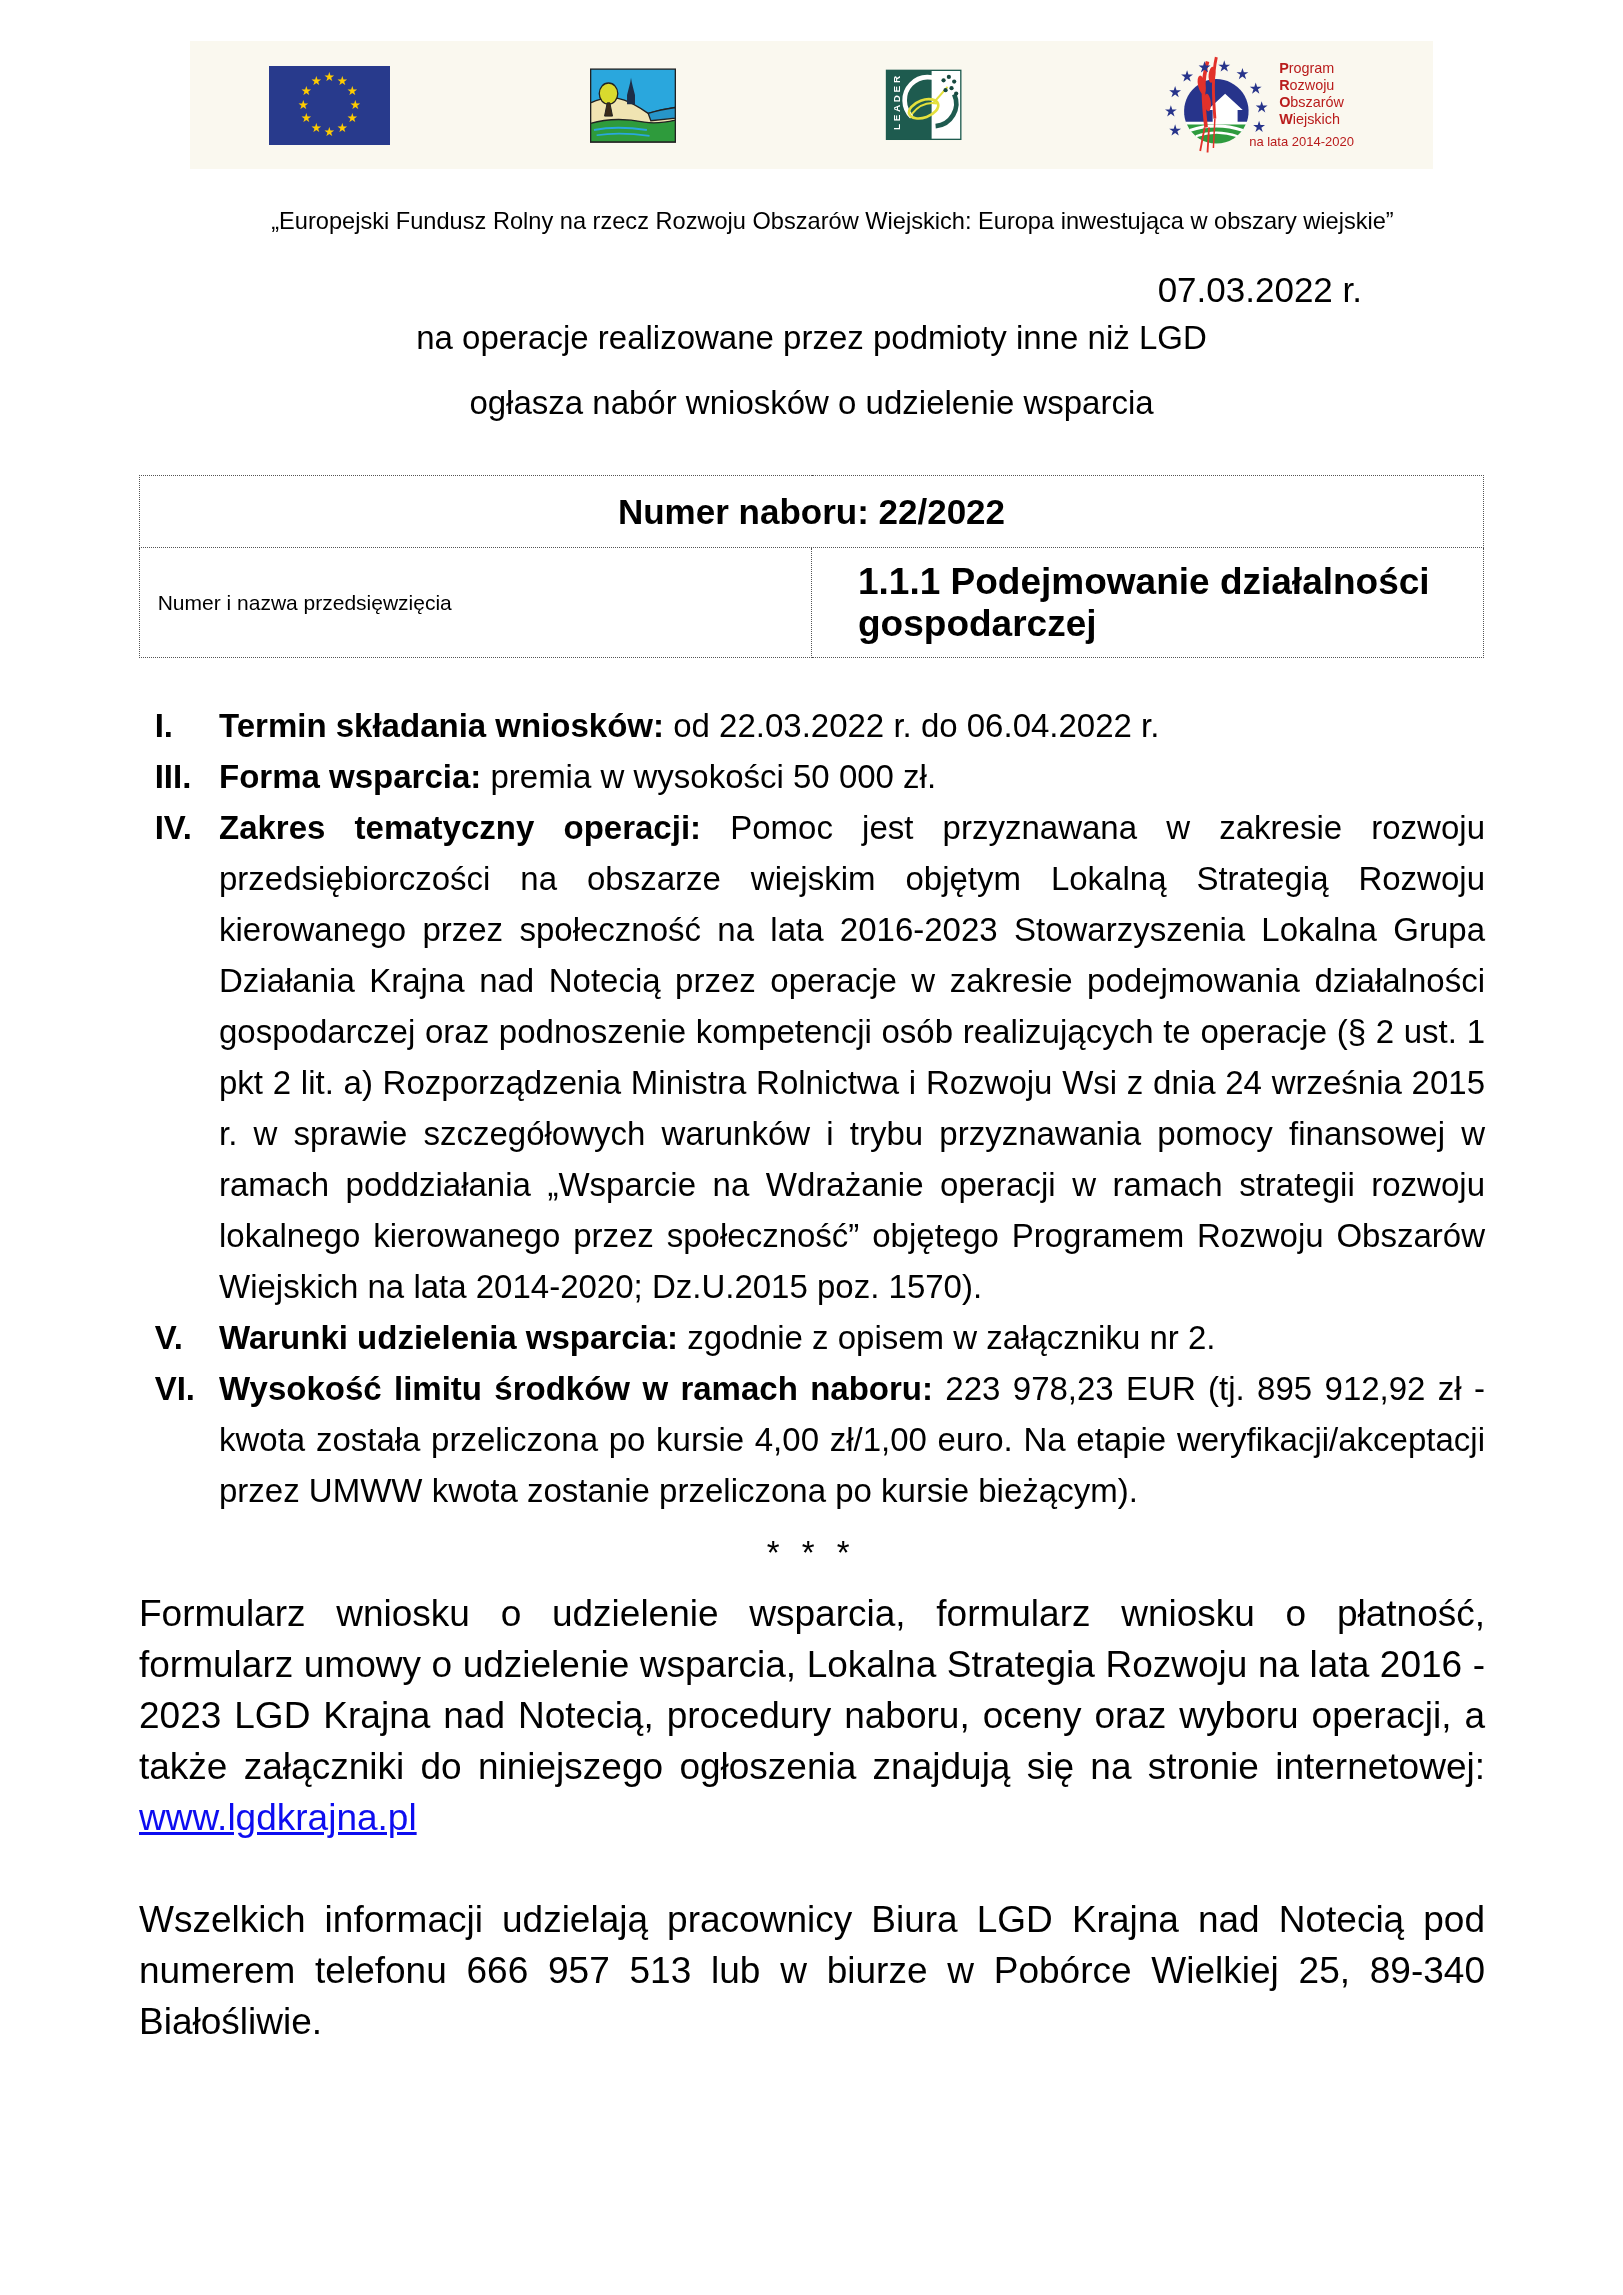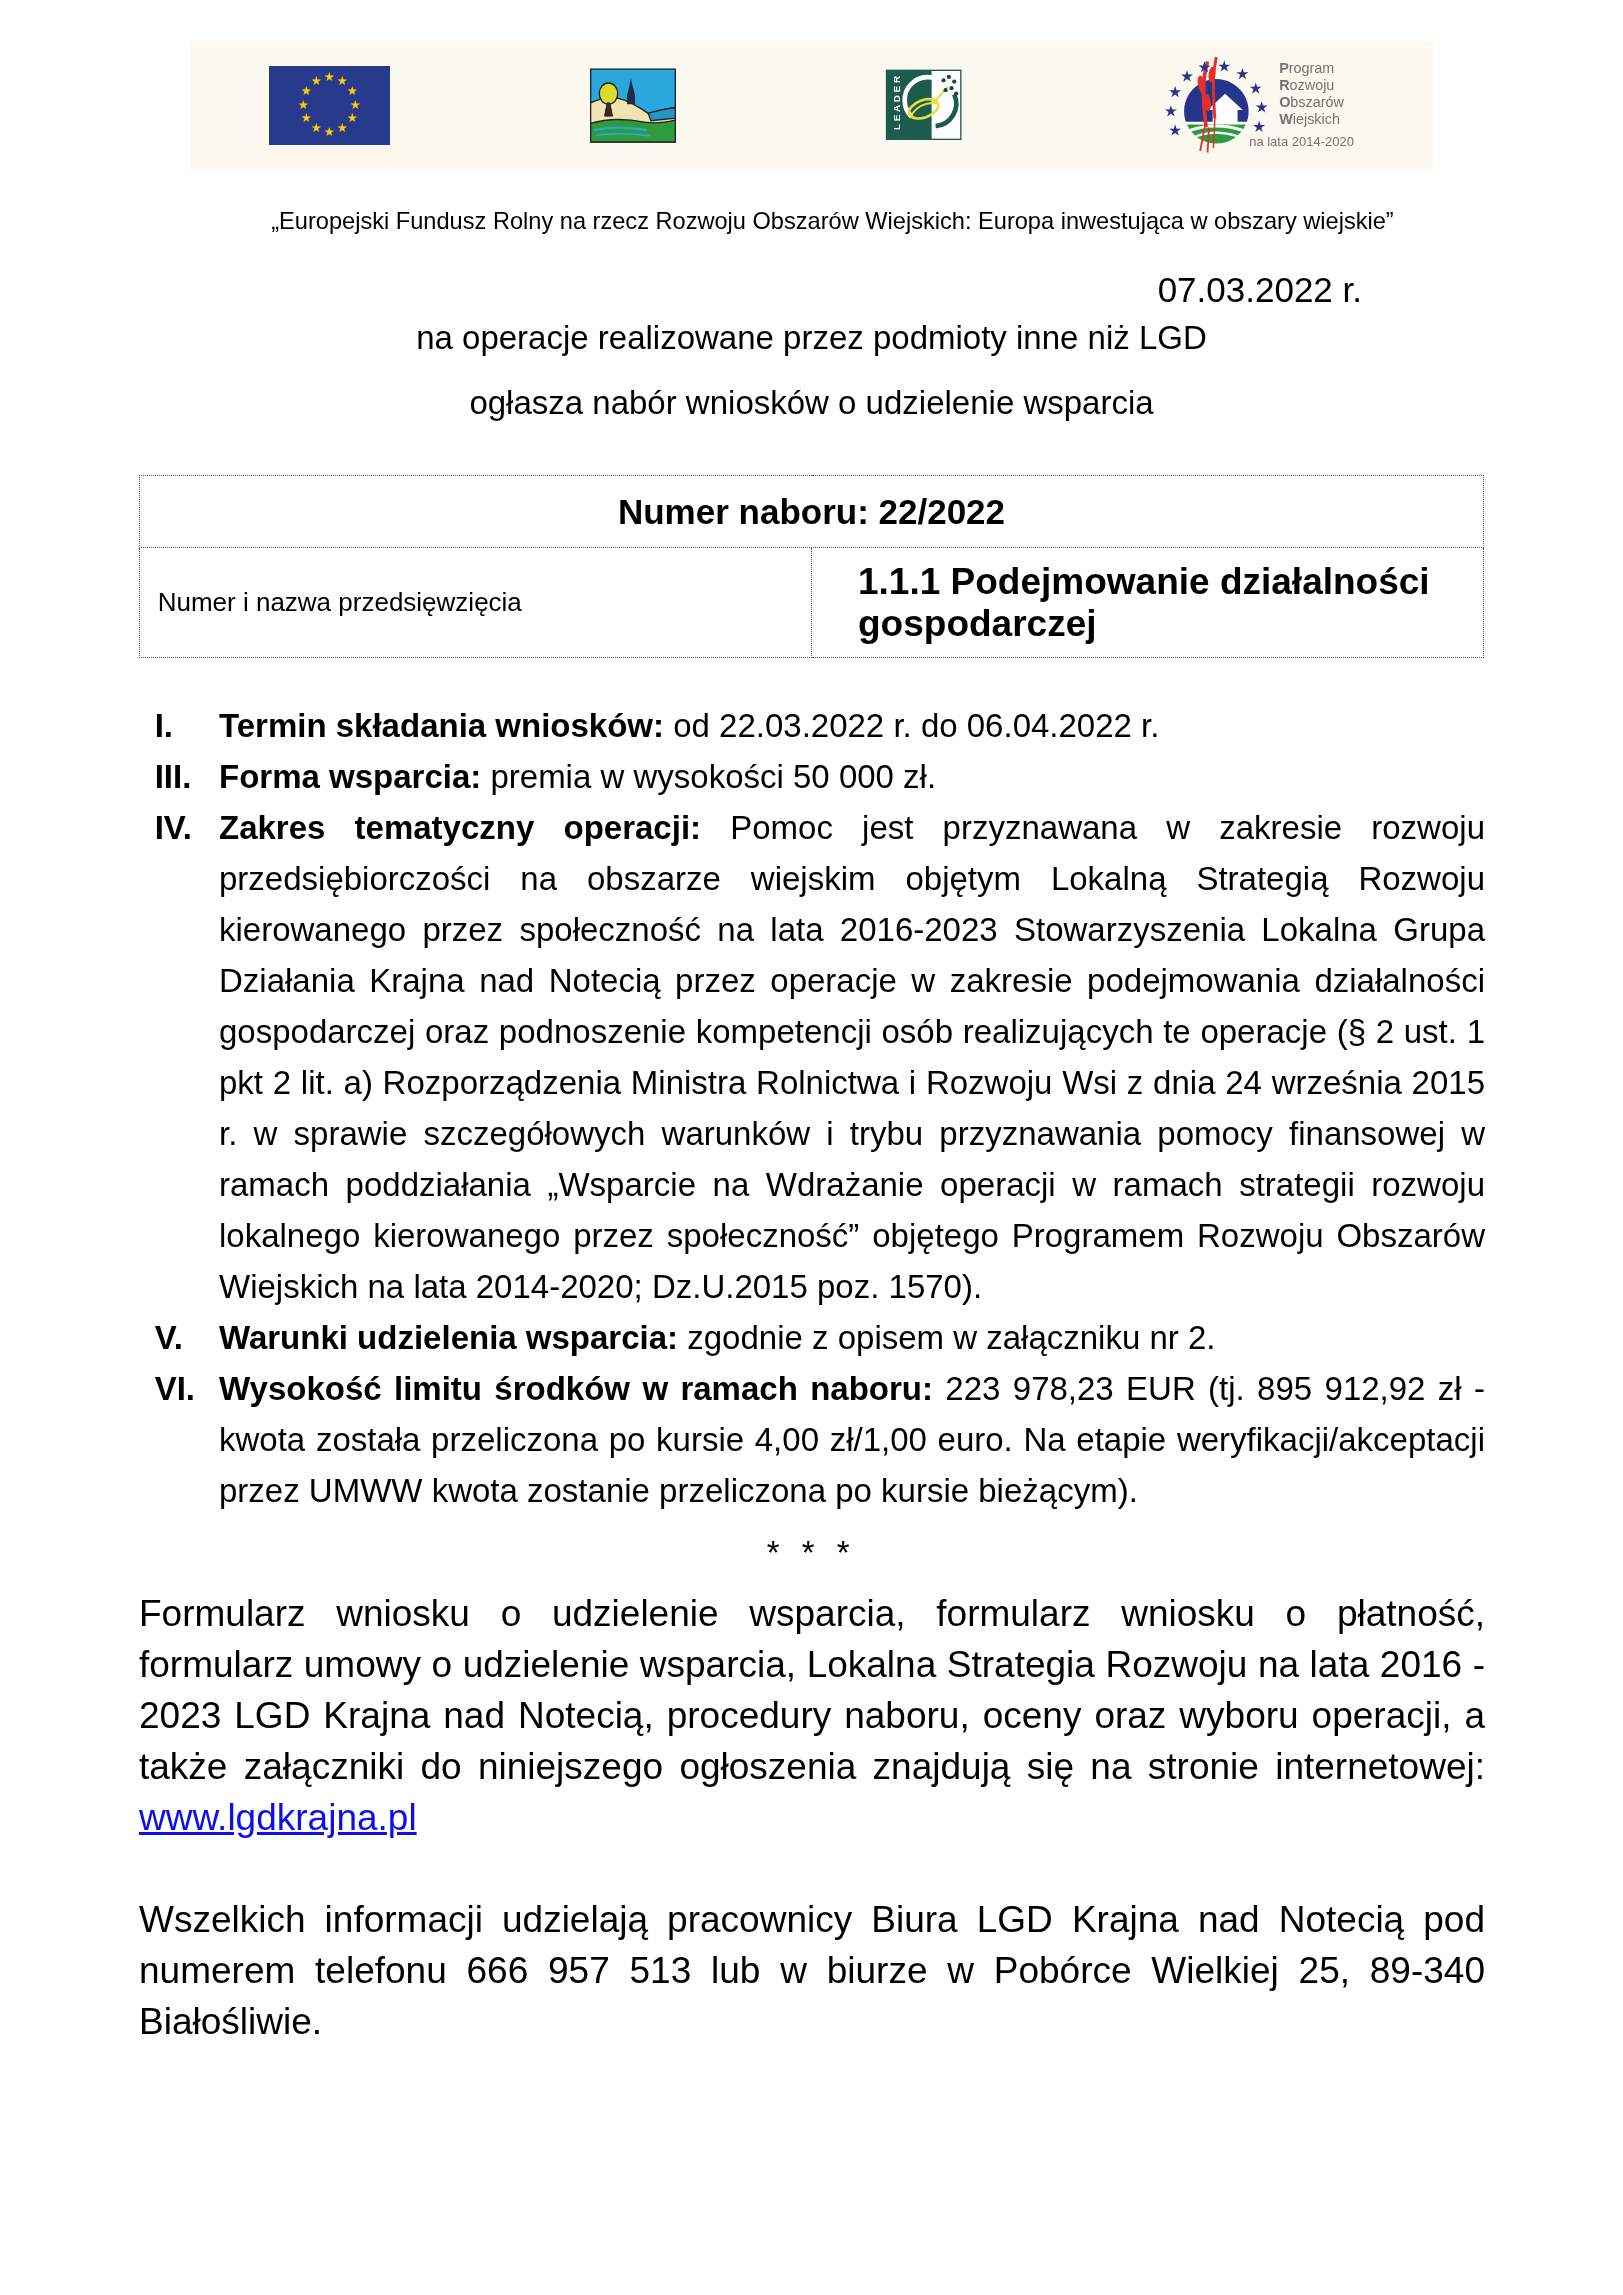--- a/index.html
+++ b/index.html
@@ -45,21 +45,21 @@
   .es10 { left: 28px;  top: 33px; }
   .es11 { left: 31px;  top: 19px; }
   .es12 { left: 41px;  top: 9.2px; }
 
   .logo-lgd { width: 86px; height: 75px; flex: 0 0 auto; }
   .logo-leader { width: 88px; height: 73px; flex: 0 0 auto; }
   .leader-word { font-family: "Liberation Sans", sans-serif; font-weight: bold; }
 
   .prow { display: flex; align-items: center; flex: 0 0 auto; }
   .prow-svg { width: 110px; height: 103px; }
-  .prow-text { margin-left: 3.9px; color: #737373; font-size: 14.4px; line-height: 17px; font-family: "Liberation Sans", sans-serif; position: relative; }
+  .prow-text { margin-left: 3.9px; color: #b91c1c; font-size: 14.4px; line-height: 17px; font-family: "Liberation Sans", sans-serif; position: relative; }
   .prow-line { display: block; }
   .prow-line::first-letter { font-weight: bold; }
   .prow-years { display: block; font-size: 13px; margin-top: 5.2px; margin-left: -30px; white-space: nowrap; }
 
   
   .caption { margin-top: 38px; text-align: center; font-size: 23.6px; line-height: 29px; margin-left: 42px; }
   .doc-date { margin: 34px 261px 0 0; text-align: right; font-size: 35px; line-height: 39px; }
   .title { margin: 17px 65px 0 65px; text-align: center; font-size: 41px; line-height: 51px; font-weight: bold; }
   .subtitle { margin-top: 7.2px; text-align: center; font-size: 33px; line-height: 58px; }
   .subtitle.second { margin-top: 0; }
@@ -74,21 +74,21 @@
   .nabor-table td { border: 1.3px dotted #555; }
   .t-head {
     height: 69px;
     text-align: center;
     font-weight: bold;
     font-size: 35px;
   }
   .t-label {
     width: 327px;
     height: 107px;
-    font-size: 26px;
+    font-size: 21px;
     line-height: 51px;
     padding-left: 17.7px;
     vertical-align: middle;
   }
   .t-value {
     font-weight: bold;
     font-size: 37px;
     padding-left: 46px;
     vertical-align: middle;
   }

